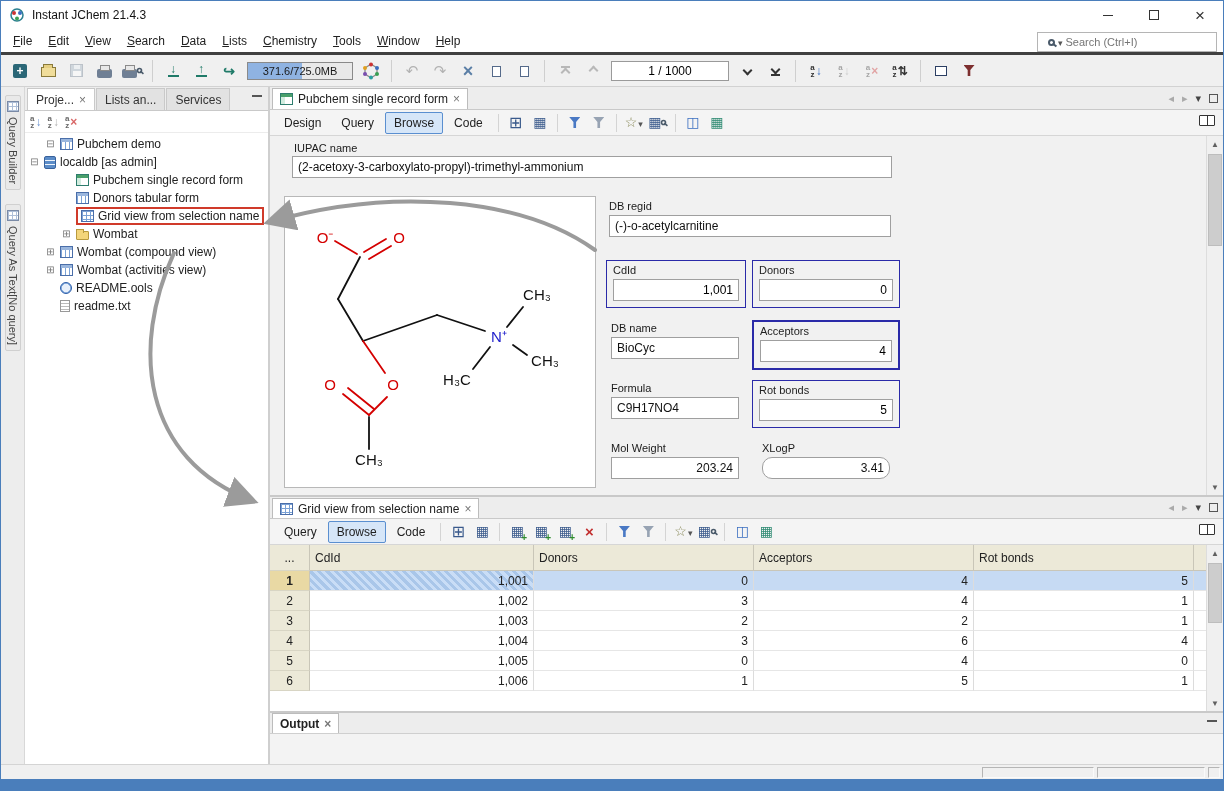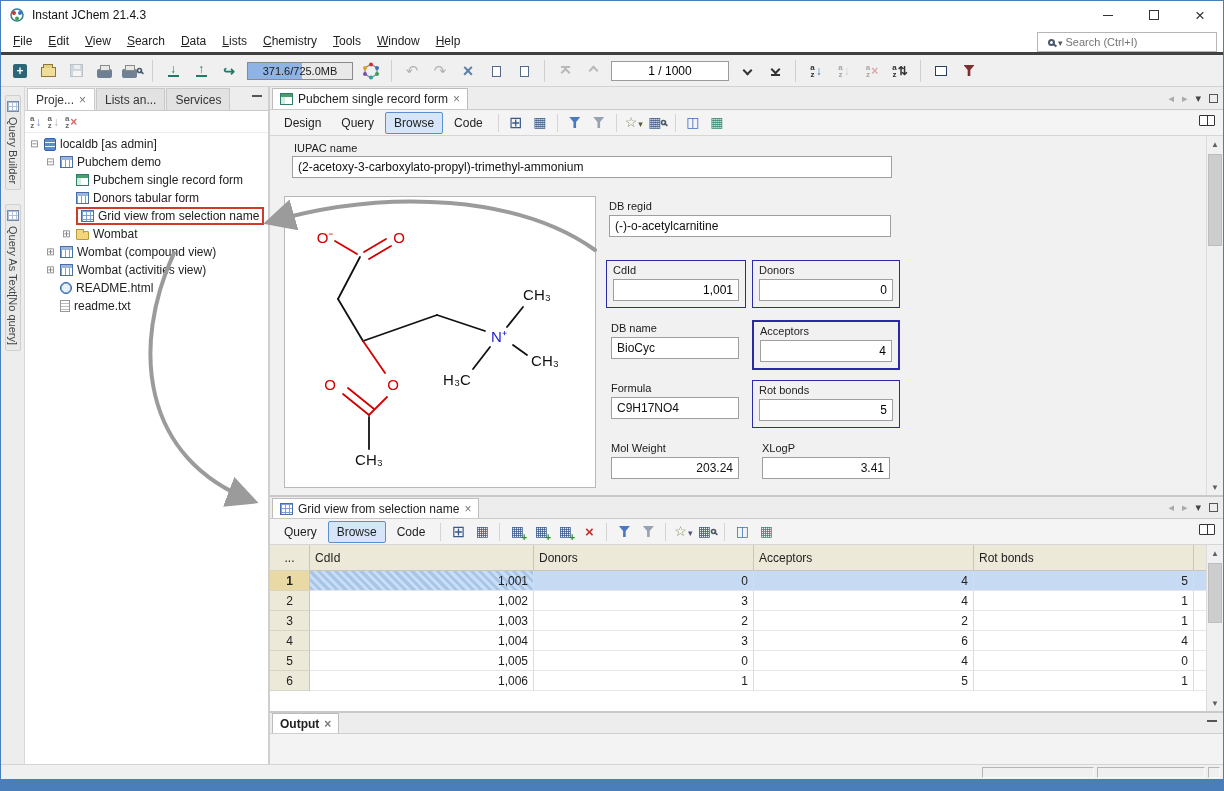--- a/index.html
+++ b/index.html
@@ -394,29 +394,29 @@
       <span class="msort">
           <span class="slet"></span>
           <span class="sarr-gray"></span>
         </span>
       <span class="msort">
           <span class="slet"></span>
           <span class="sarr-red"></span>
         </span>
     </div>
     <div class="tree">
+      <div class="titem lvl1">
+        <span class="exp exp-minus"></span>
+        <span class="i-table"></span>
+        <span>Pubchem demo</span>
+      </div>
       <div class="titem lvl0">
         <span class="exp exp-minus"></span>
         <span class="i-db"></span>
         <span>localdb [as admin]</span>
-      </div>
-      <div class="titem lvl1">
-        <span class="exp exp-minus"></span>
-        <span class="i-table"></span>
-        <span>Pubchem demo</span>
       </div>
       <div class="titem lvl2">
         <span class="exp"></span>
         <span class="i-form"></span>
         <span>Pubchem single record form</span>
       </div>
       <div class="titem lvl2">
         <span class="exp"></span>
         <span class="i-table"></span>
         <span>Donors tabular form</span>
@@ -439,21 +439,21 @@
         <span>Wombat (compound view)</span>
       </div>
       <div class="titem lvl1">
         <span class="exp exp-plus"></span>
         <span class="i-table"></span>
         <span>Wombat (activities view)</span>
       </div>
       <div class="titem lvl1">
         <span class="exp"></span>
         <span class="i-html"></span>
-        <span>README.html</span>
+        <span>README.ools</span>
       </div>
       <div class="titem lvl1">
         <span class="exp"></span>
         <span class="i-txt"></span>
         <span>readme.txt</span>
       </div>
     </div>
   </div>
 
   <div class="right">
@@ -575,21 +575,21 @@
           <div class="plabel">Rot bonds</div>
           <input class="num" value="5" style="">
         </div>
 
         <div class="fpair" style="left:341px;top:306px">
           <div class="plabel">Mol Weight</div>
           <input class="num" style="width: 128px;" value="203.24">
         </div>
         <div class="fpair" style="left:492px;top:306px">
           <div class="plabel">XLogP</div>
-          <input class="num" style="width: 128px;" value="3.41">
+          <input class="num" style="width: 128px; border-radius: 10px;" value="3.41">
         </div>
 
         <div class="vscroll">
           <span class="sarrow top"></span>
           <span class="sarrow bot"></span>
           <span class="sthumb" style="top:18px;height:92px"></span>
         </div>
       </div>
     </div>
 

